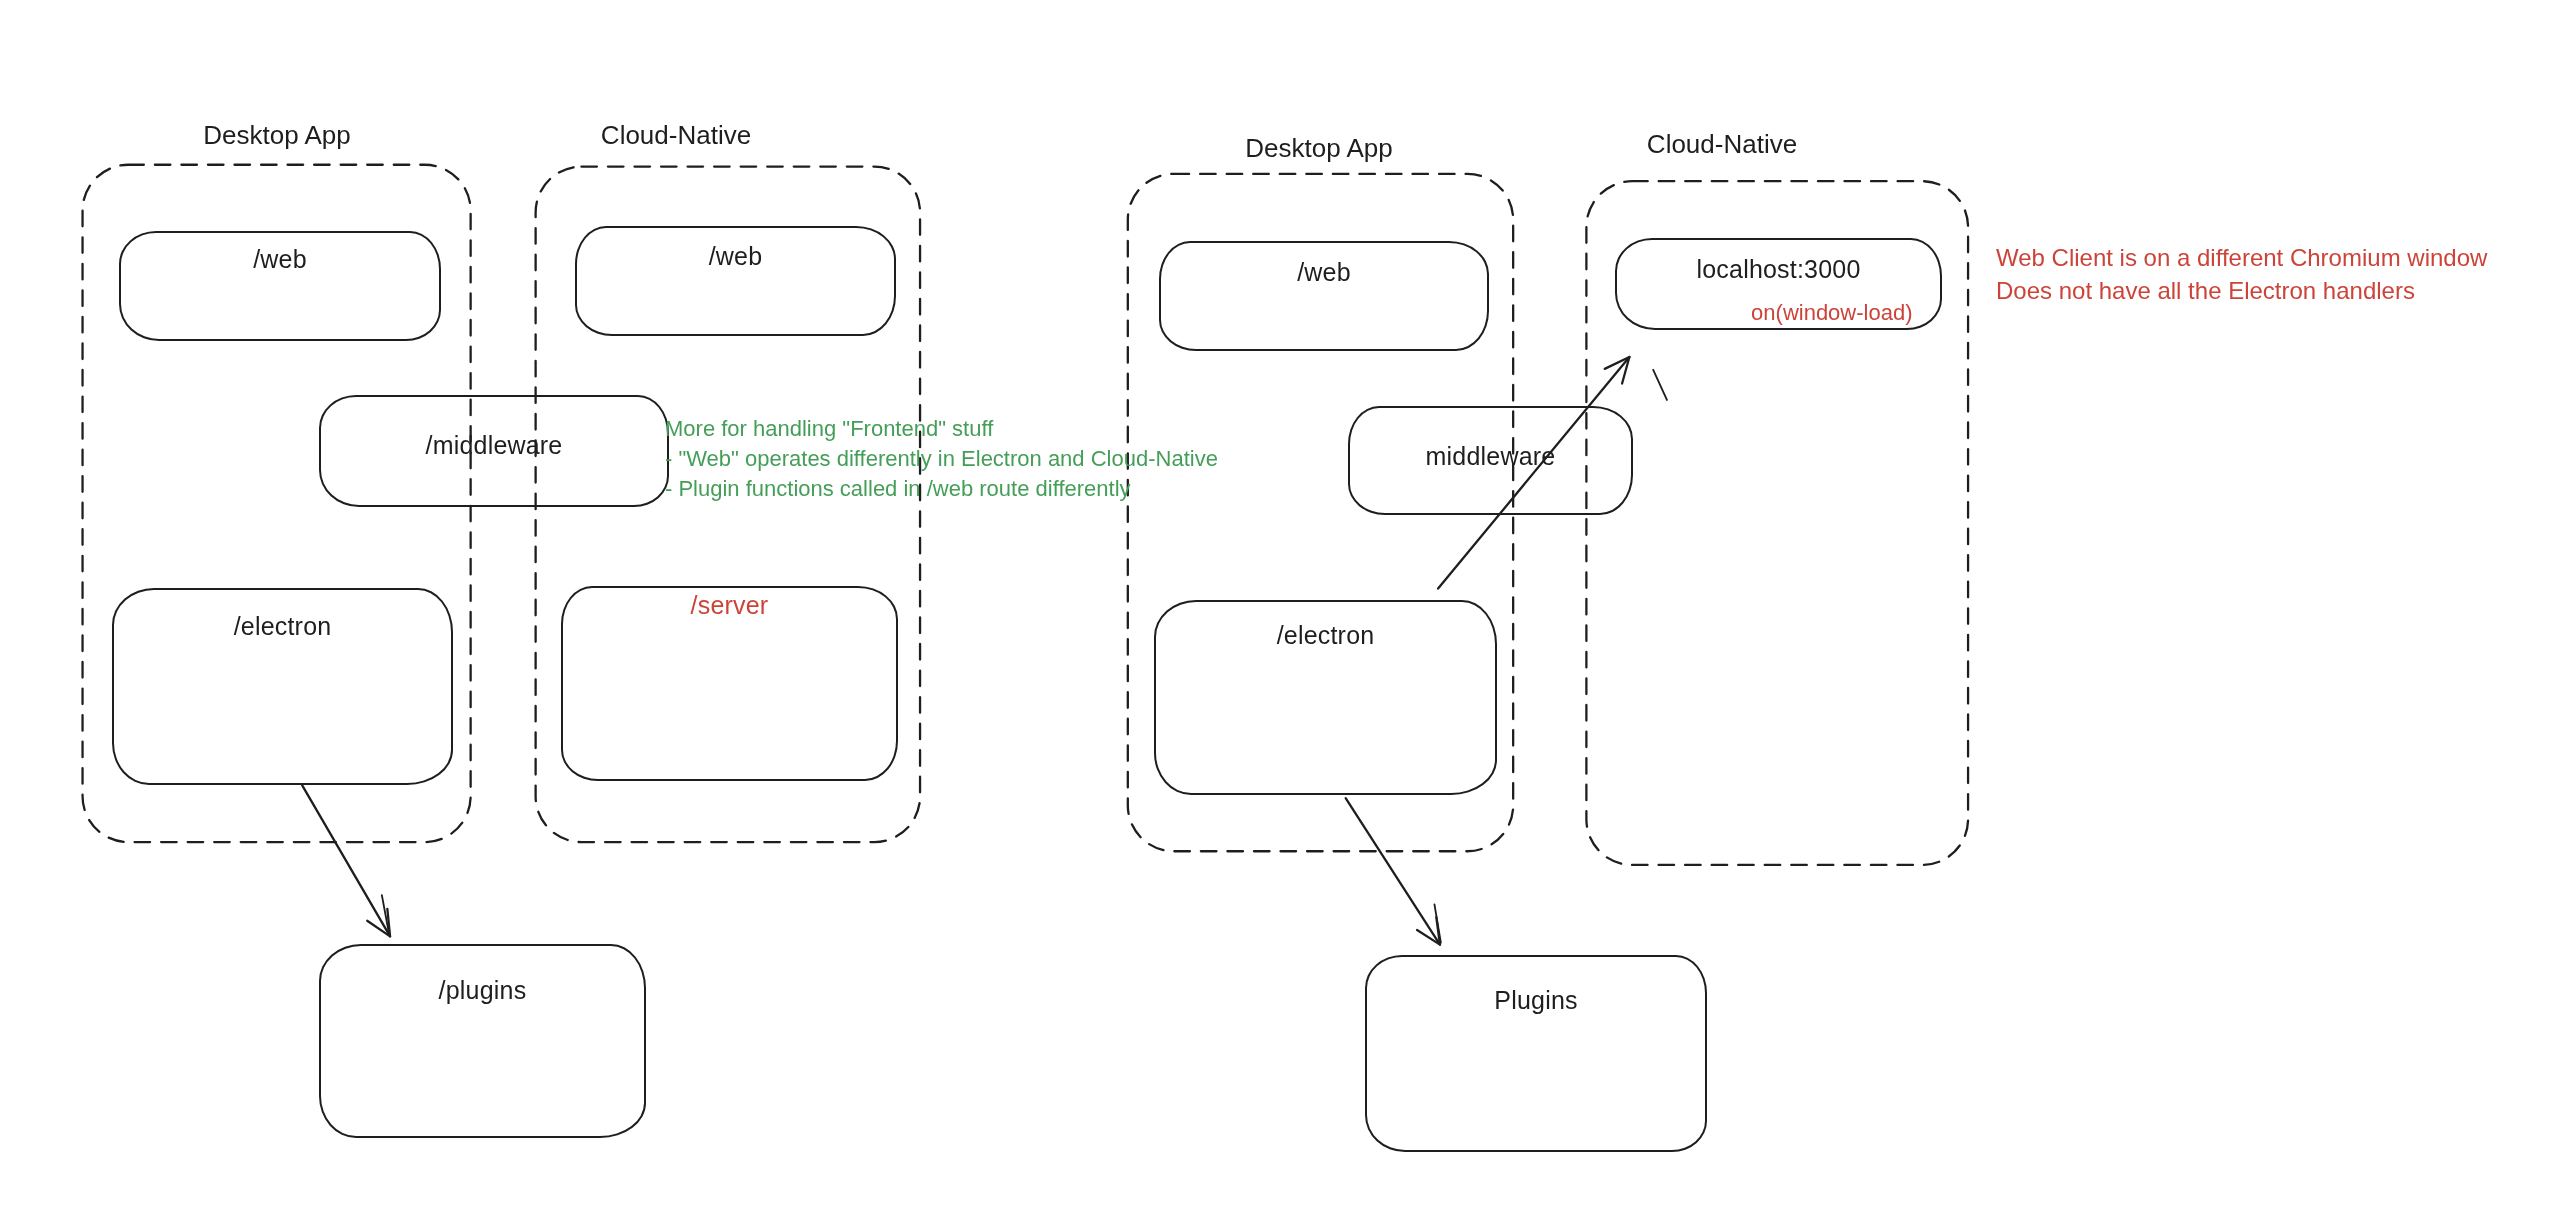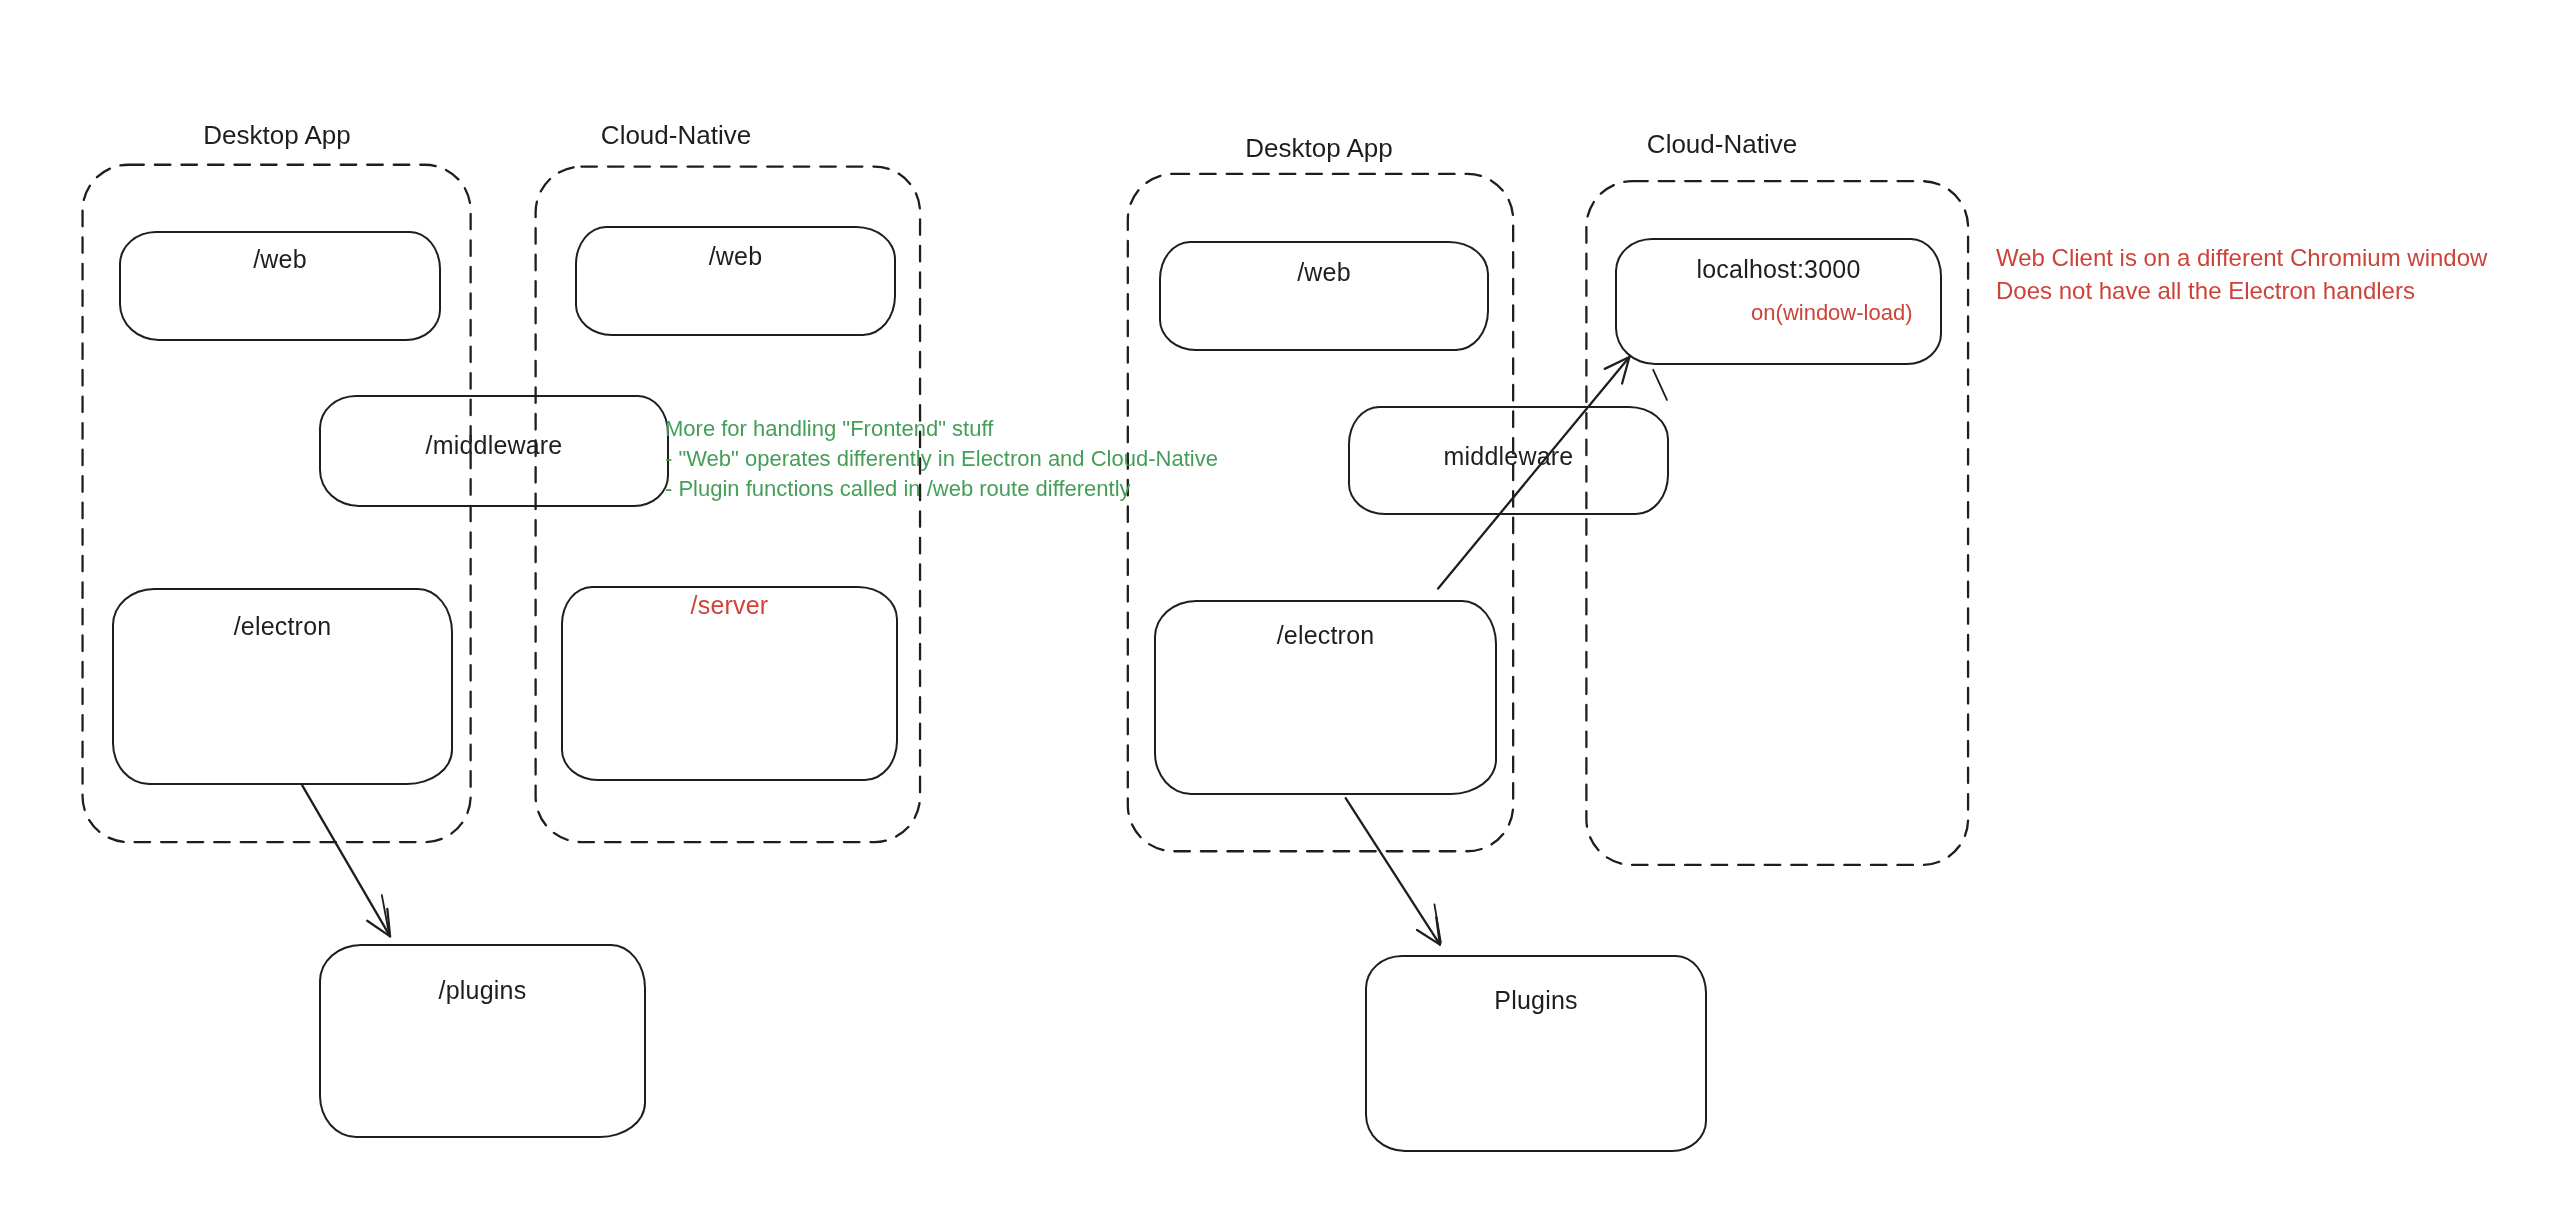--- a/index.html
+++ b/index.html
@@ -122,26 +122,26 @@
     <div>- Plugin functions called in /web route differently</div>
   </div>
 
   <div class="grp-label" style="left:1319px; top:133px;">Desktop App</div>
   <div class="grp-label" style="left:1722px; top:129px;">Cloud-Native</div>
 
   <div class="node r2" style="left:1159px; top:241px; width:330px; height:110px; padding-top:13.7px;">
     <span class="lbl">/web</span>
   </div>
 
-  <div class="node r1" style="left:1615px; top:238px; width:327px; height:127px; padding-top:13.7px;">
+  <div class="node r1" style="left:1615px; top:238px; width:327px; height:92px; padding-top:13.7px;">
     <span class="lbl">localhost:3000</span>
     <span class="sub">on(window-load)</span>
   </div>
 
-  <div class="node r2" style="left:1348px; top:406px; width:321px; height:109px; padding-top:33px;">
+  <div class="node r2" style="left:1348px; top:406px; width:285px; height:109px; padding-top:33px;">
     <span class="lbl">middleware</span>
   </div>
 
   <div class="node r3" style="left:1154px; top:600px; width:343px; height:195px; padding-top:18.3px;">
     <span class="lbl">/electron</span>
   </div>
 
   <div class="node r1" style="left:1365px; top:955px; width:342px; height:197px; padding-top:27.5px;">
     <span class="lbl">Plugins</span>
   </div>

